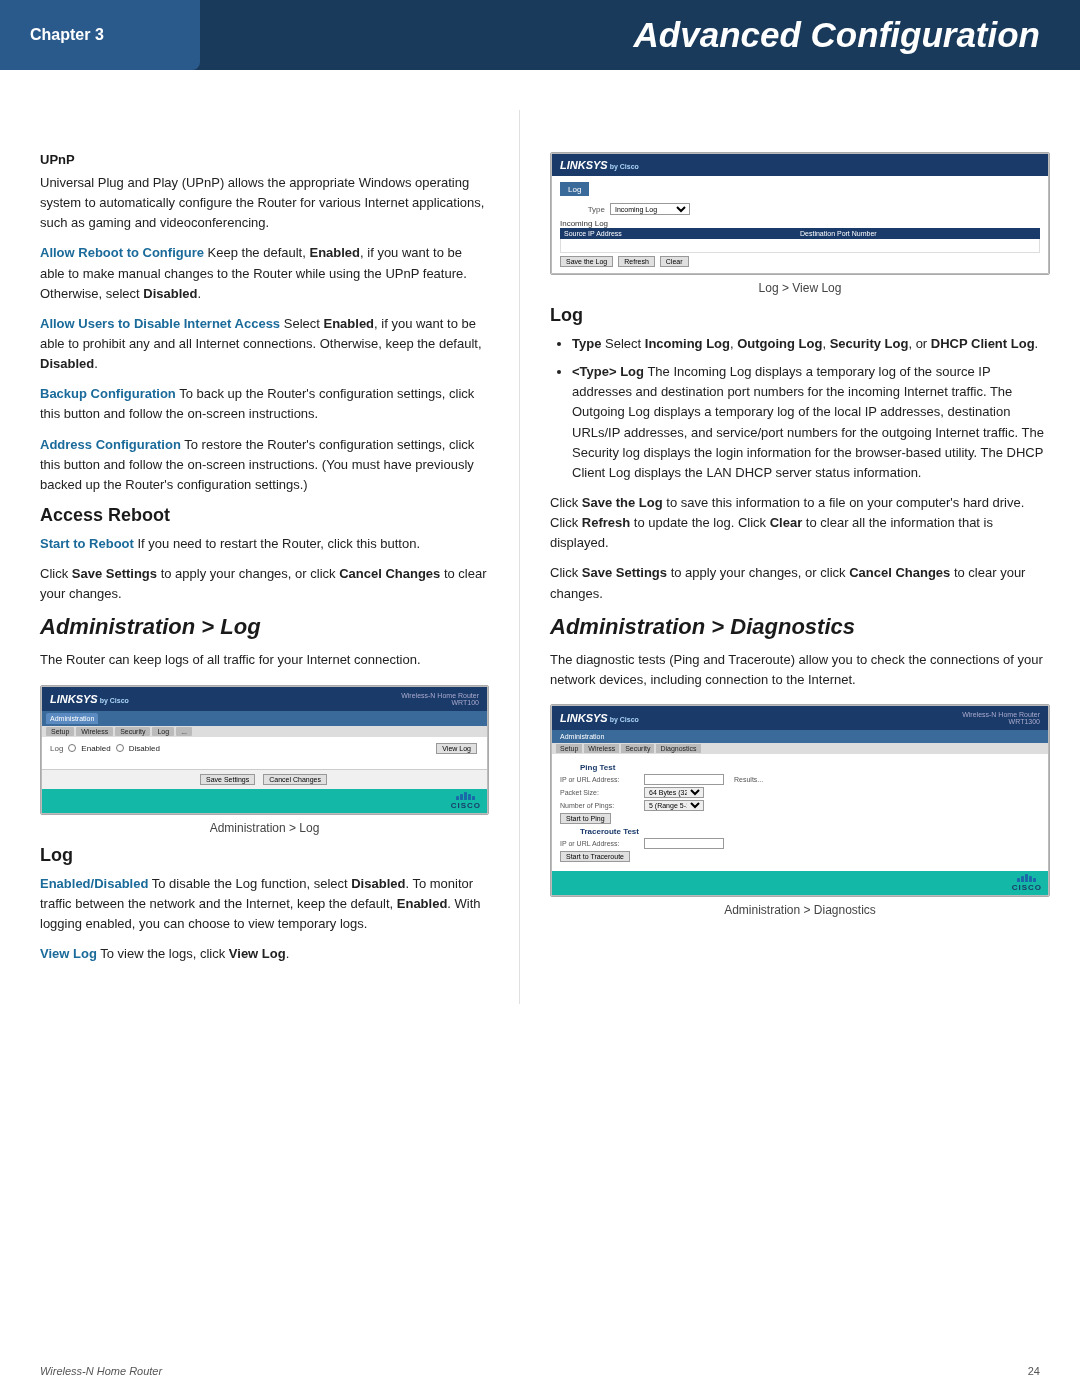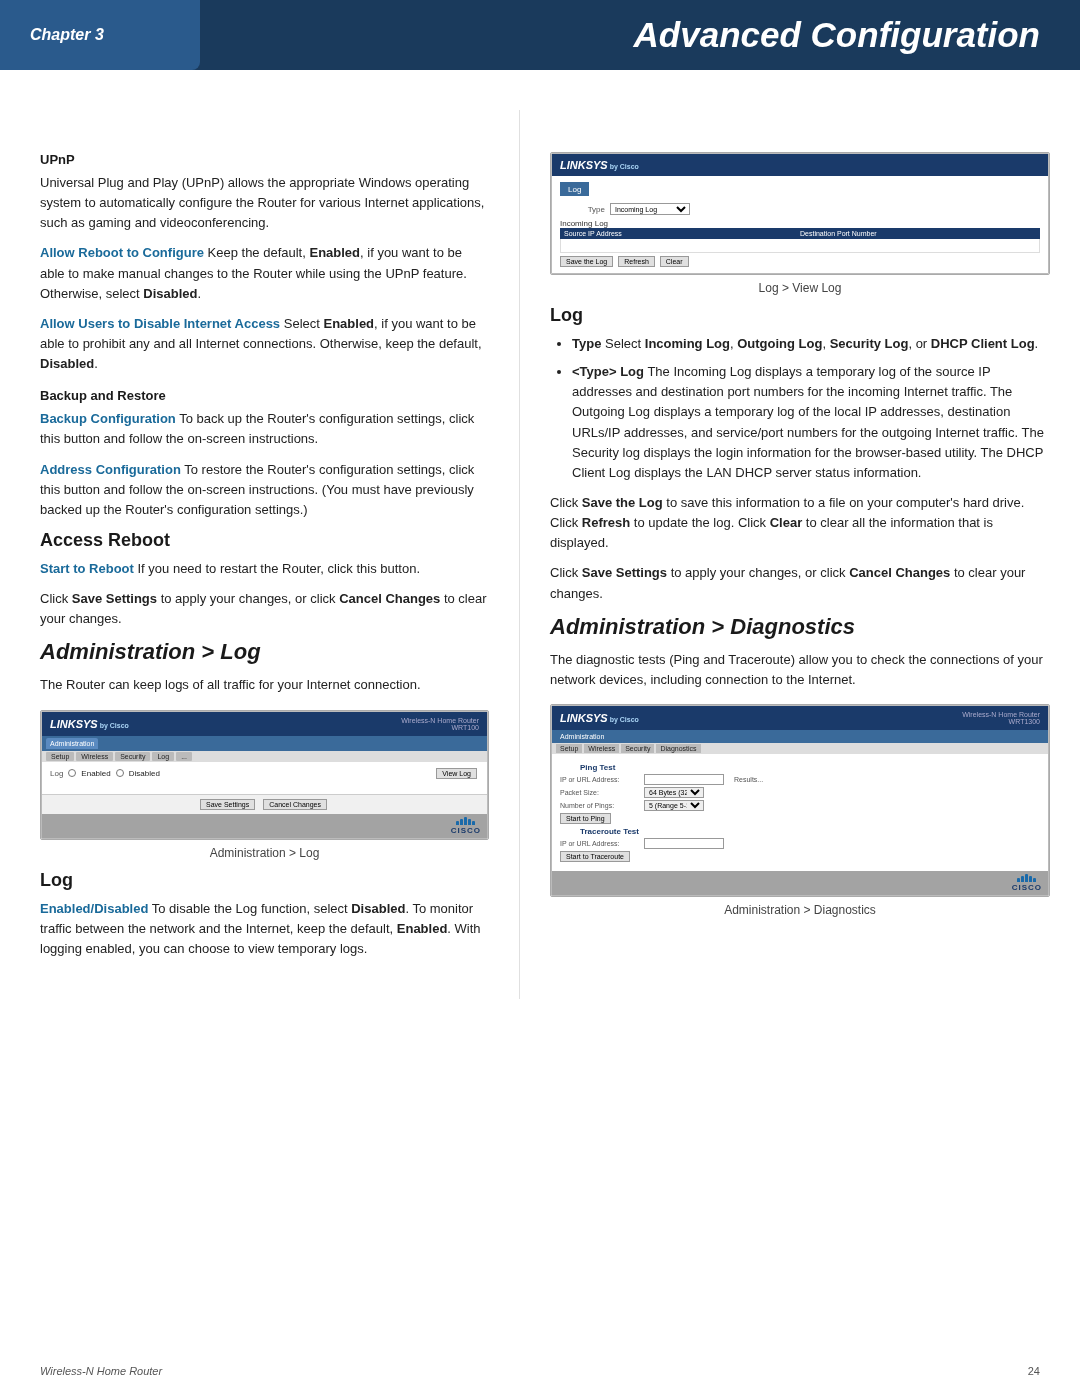--- a/index.html
+++ b/index.html
@@ -25,21 +25,21 @@
       background: #2a5a8c;
       color: #fff;
       font-size: 16px;
       font-weight: bold;
       padding: 0 30px;
       display: flex;
       align-items: center;
       border-radius: 0 0 8px 0;
       min-width: 200px;
     }
-    .chapter-tab span { font-style: italic; }
+    .chapter-tab span { }
     .header-title-area {
       flex: 1;
       display: flex;
       align-items: center;
       justify-content: flex-end;
       padding-right: 40px;
     }
     .header-title {
       color: #fff;
       font-size: 35px;
@@ -148,21 +148,21 @@
       gap: 6px;
       margin-top: 5px;
       padding: 4px;
       background: #f0f0f0;
       border-top: 1px solid #ccc;
     }
     .linksys-cisco-logo {
       display: flex;
       justify-content: flex-end;
       padding: 3px 6px;
-      background: #a3a3a3;
+      background: #14b8a6;
     }
     .cisco-mark {
       display: flex;
       flex-direction: column;
       align-items: center;
     }
     .cisco-bars {
       display: flex;
       gap: 1px;
       align-items: flex-end;
@@ -292,21 +292,20 @@
     <p>
       <span class="blue-label">Allow Reboot to Configure</span>
       <span> <span>Keep the default, </span><span class="bold">Enabled</span><span>, if you want to be able to make manual changes to the Router while using the UPnP feature. Otherwise, select </span><span class="bold">Disabled</span><span>.</span></span>
     </p>
 
     <p>
       <span class="blue-label">Allow Users to Disable Internet Access</span>
       <span>  Select </span><span class="bold">Enabled</span><span>, if you want to be able to prohibit any and all Internet connections. Otherwise, keep the default, </span><span class="bold">Disabled</span><span>.</span>
     </p>
 
-    <h3 class="sub-heading">Backup and Restore</h3>
 
     <p>
       <span class="blue-label">Backup Configuration</span>
       <span> <span>To back up the Router's configuration settings, click this button and follow the on-screen instructions.</span></span>
     </p>
 
     <p>
       <span class="blue-label">Address Configuration</span>
       <span> <span>To restore the Router's configuration settings, click this button and follow the on-screen instructions. (You must have previously backed up the Router's configuration settings.)</span></span>
     </p>
@@ -379,20 +378,24 @@
     </div>
     <div class="screenshot-caption">Administration &gt; Log</div>
 
     <h2 class="section-heading">Log</h2>
 
     <p>
       <span class="blue-label">Enabled/Disabled</span>
       <span>To disable the Log function, select </span><span class="bold">Disabled</span><span>. To monitor traffic between the network and the Internet, keep the default, </span><span class="bold">Enabled</span><span>. With logging enabled, you can choose to view temporary logs.</span>
     </p>
 
+    <p>
+      <span class="blue-label">View Log</span>
+      <span>To view the logs, click </span><span class="bold">View Log</span><span>.</span>
+    </p>
 
   </div>
 
   <div class="right-col">
 
     <div class="screenshot-box log-screenshot">
       <div class="linksys-ui">
         <div class="linksys-header">
           <span class="linksys-logo">LINKSYS<span style="color:#aad4f5;font-size:7px;"> by Cisco</span></span>
         </div>

